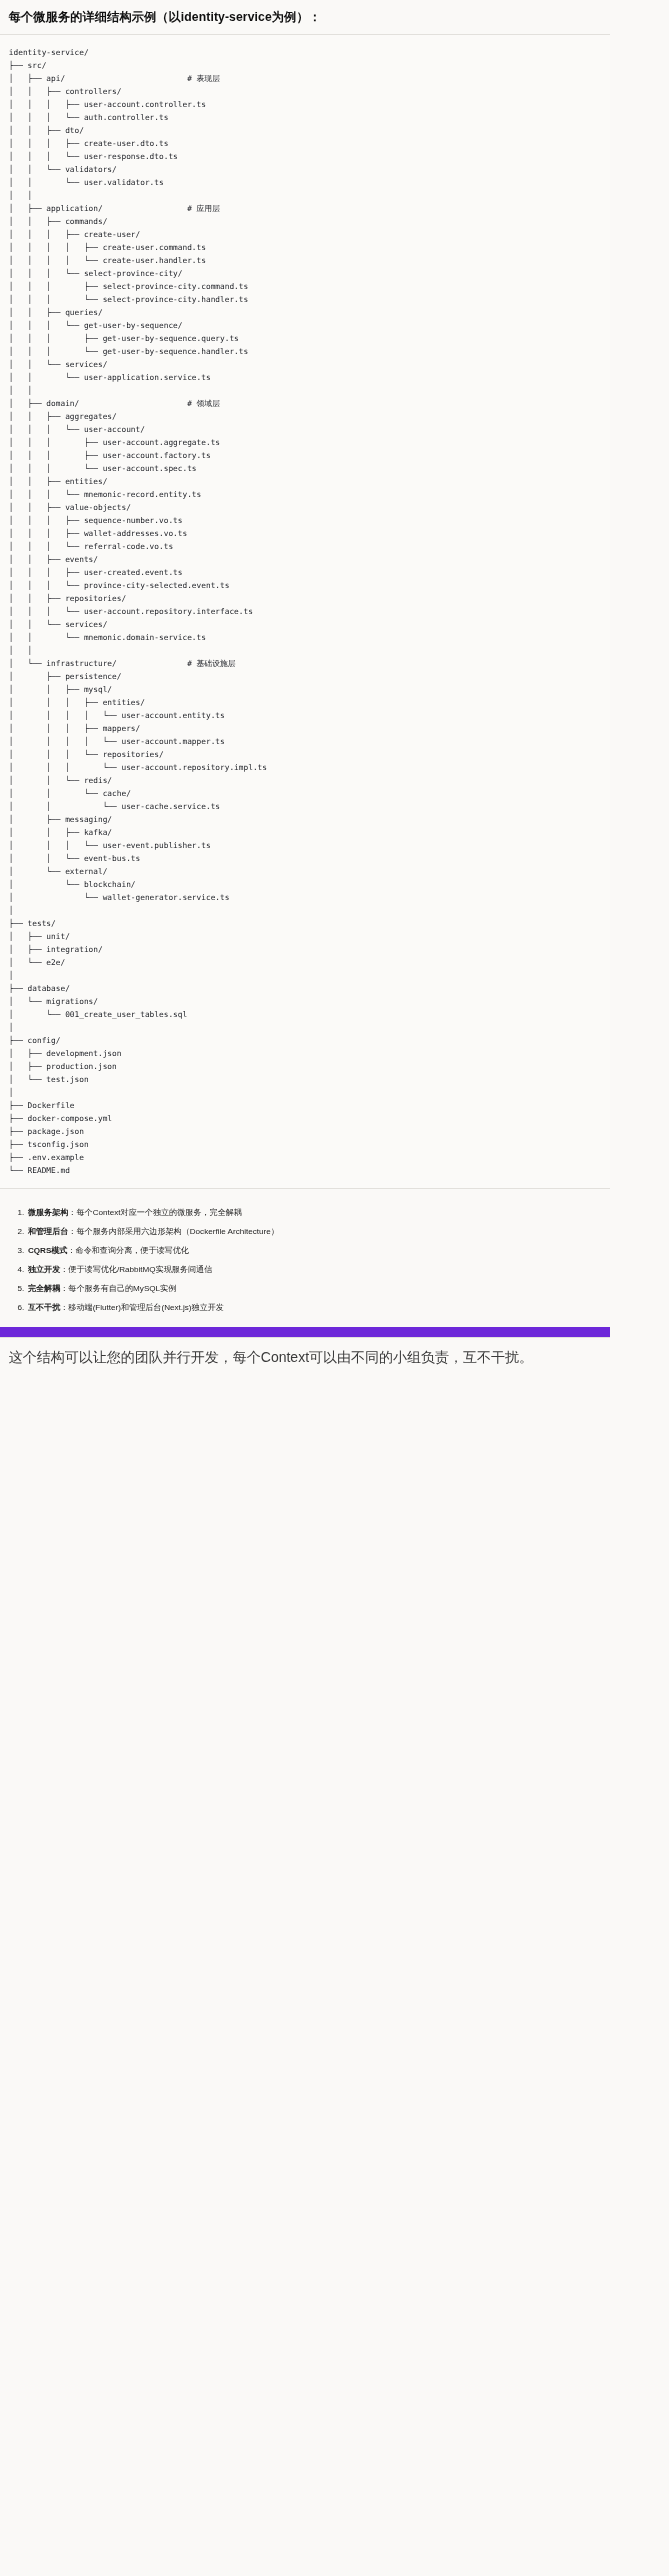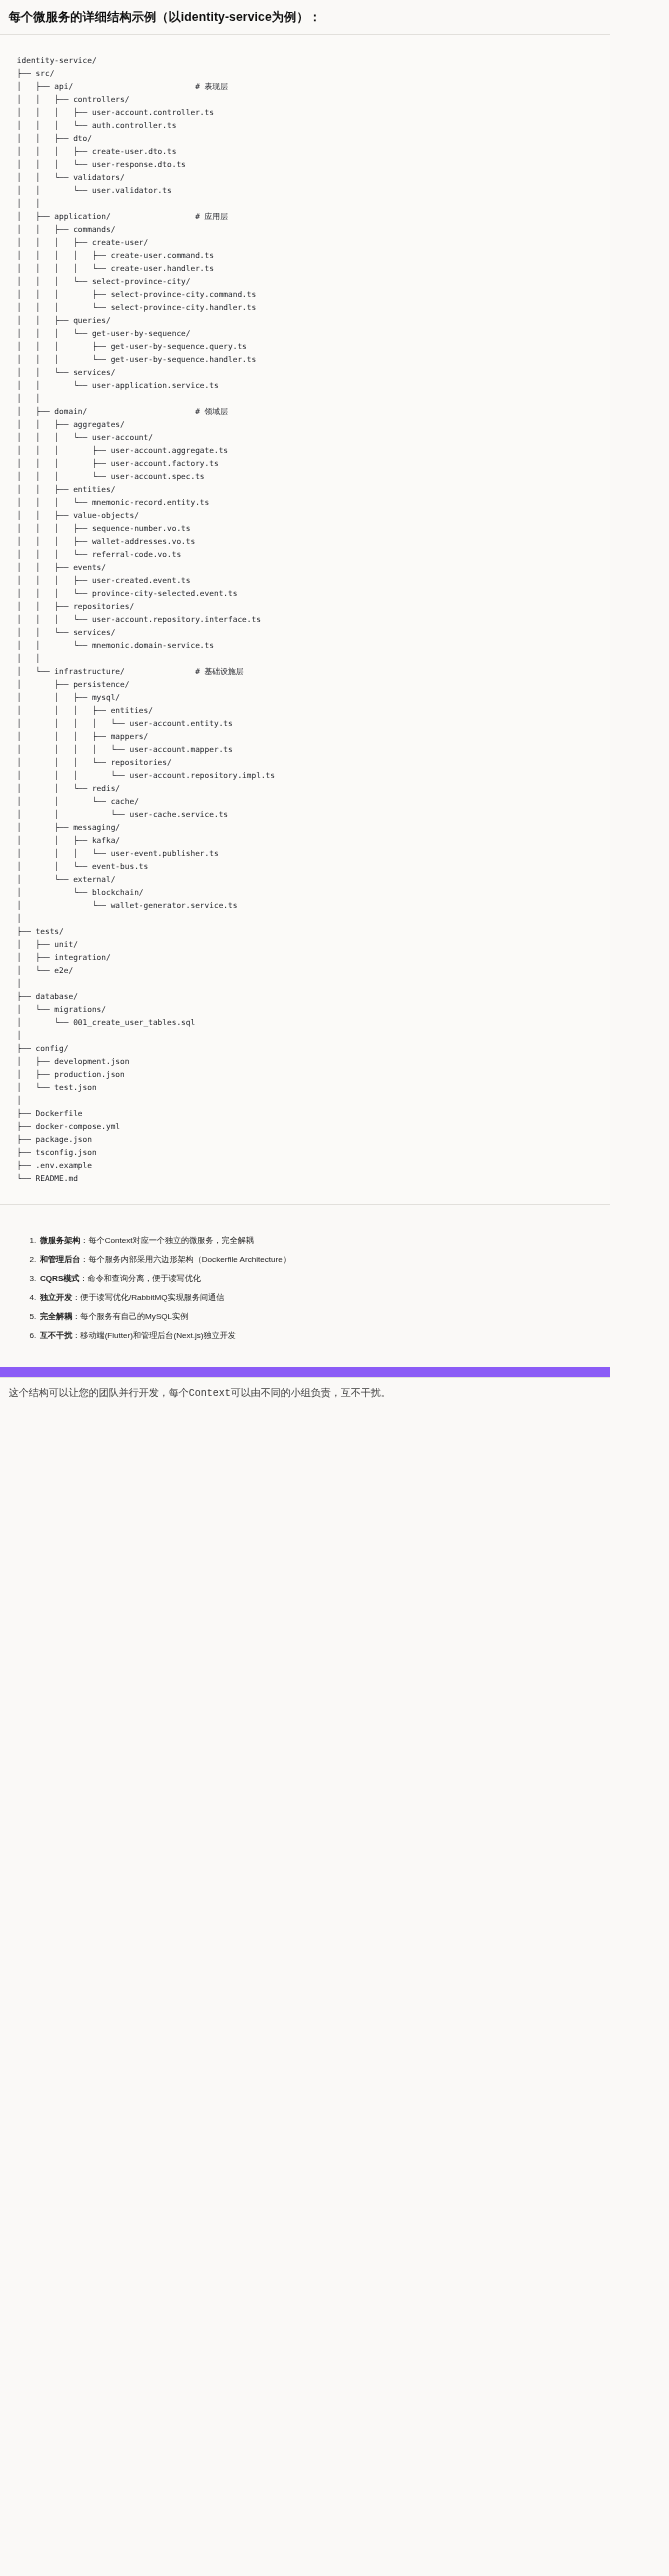--- a/index.html
+++ b/index.html
@@ -10,21 +10,21 @@
   }
   body {
     width: 669px;
     font-family: "Liberation Sans", "DejaVu Sans", sans-serif;
     color: #1b1b1b;
     -webkit-font-smoothing: antialiased;
   }
   .page {
     width: 610px;
     box-sizing: border-box;
-    background: #8b5cf6;
+    background: #6d28d9;
   }
 
   
   .title-block {
     padding: 8.8px 8.8px 8.8px 8.8px;
     background: #faf9f7;
   }
   .doc-title {
     font-size: 12.2px;
     font-weight: bold;
@@ -40,21 +40,21 @@
     background: #e2e0dc;
     width: 100%;
   }
 
   
   .tree-block {
     background: #fbfaf8;
     padding: 11.3px 8.8px 11.3px 8.8px;
   }
   pre.tree {
-    margin: 8px;
+    margin: 0;
     font-family: "DejaVu Sans Mono", "Liberation Mono", monospace;
     font-size: 7.8px;
     line-height: 13px;
     color: #23252b;
     white-space: pre;
     letter-spacing: 0px;
     tab-size: 4;
   }
 
   
@@ -63,42 +63,41 @@
     padding: 10px 8.8px 6.3px 8.8px;
   }
   .notes-title {
     font-size: 9.7px;
     font-weight: bold;
     color: #101010;
     margin: 0 0 7.5px 0;
     line-height: 1.4;
   }
   ol.notes-list {
-    margin: 16px;
+    margin: 4px;
     padding: 0 0 0 13.8px;
     list-style: decimal;
   }
   ol.notes-list li {
     font-size: 8.1px;
     line-height: 19px;
     color: #1d1d1d;
     padding-left: 1.3px;
   }
   ol.notes-list li .lead {
     font-weight: bold;
   }
   .closing {
     margin: 10px 0 0 0;
     padding: 7.5px 8.8px 10px 8.8px;
-    font-size: 10px;
+    font-size: 14px;
     line-height: 1.6;
     color: #3a3a3a;
     border-top: 0.6px solid #e2e0dc;
     background: #faf9f7;
-    font-family: Liberation Mono, monospace;
   }
 </style>
 </head>
 <body>
 
 <div class="page">
 
   <div class="title-block">
     <h1 class="doc-title">每个微服务的详细结构示例（以identity-service为例）：</h1>
   </div>

